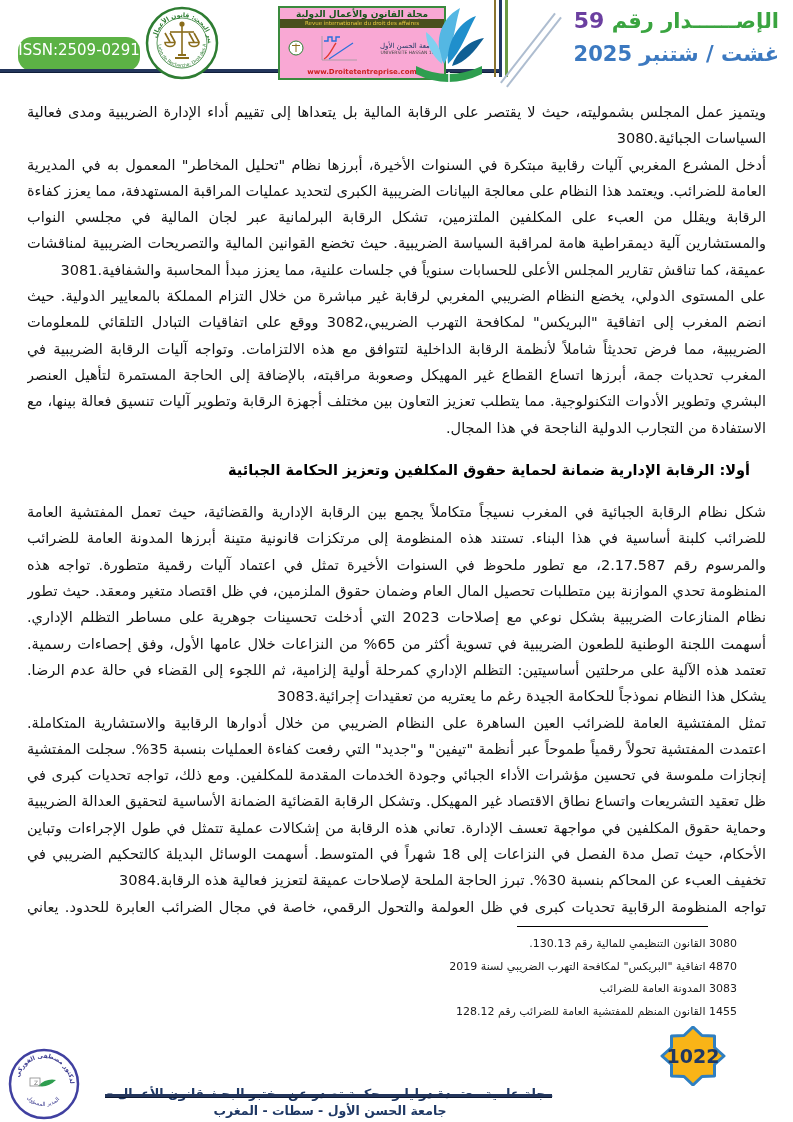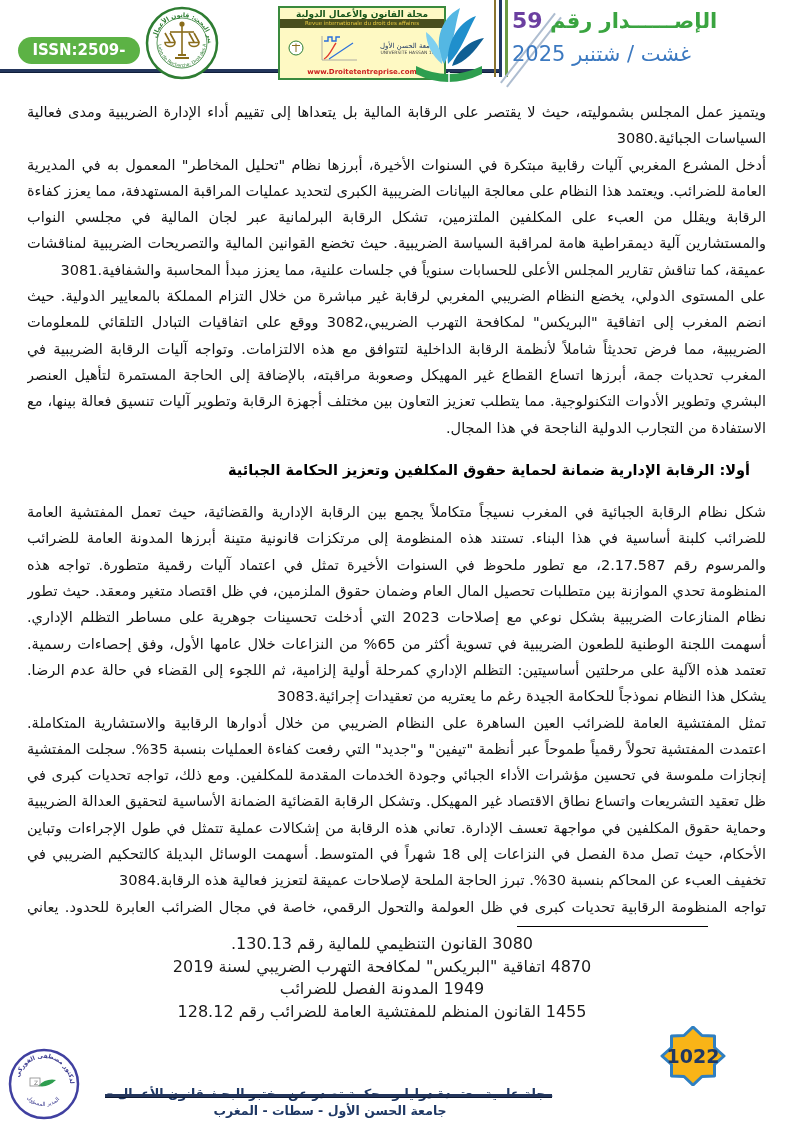--- a/index.html
+++ b/index.html
@@ -1,54 +1,54 @@
 <!DOCTYPE html>
 <html lang="ar"><head>
 <meta charset="utf-8">
 <style>
   html,body{margin:0;padding:0;background:#ffffff;}
   body{width:793px;height:1122px;font-family:"DejaVu Sans",sans-serif;}
   .page{position:relative;width:793px;height:1122px;background:#fff;overflow:hidden;}
 
   
-  .issn-badge{position:absolute;left:18px;top:37px;width:122px;height:27px;background:#5cb245;
-    border-radius:14px;color:#fff;font-weight:bold;font-size:15px;line-height:27px;text-align:center;}
+  .issn-badge{position:absolute;left:18px;top:37px;width:122px;height:34px;background:#5cb245;
+    border-radius:14px;color:#fff;font-weight:normal;font-size:15px;line-height:27px;text-align:center;}
   .header-rule{position:absolute;left:0;top:69px;width:499px;height:3px;background:#24365c;border-bottom:1px solid #101d3a;}
   .lab-seal{position:absolute;left:145px;top:6px;width:74px;height:74px;}
-  .journal-logo{position:absolute;left:278px;top:6px;width:168px;height:74px;border:2px solid #3a8a3d;background:#fef9c3;box-sizing:border-box;overflow:hidden;}
+  .journal-logo{position:absolute;left:278px;top:6px;width:168px;height:74px;border:2px solid #3a8a3d;background:#f9a8d4;box-sizing:border-box;overflow:hidden;}
   .jl-title{font-size:9px;font-weight:bold;color:#17551b;text-align:center;direction:rtl;padding-top:1px;}
   .jl-band{background:#4a4f1d;color:#e8c93f;font-size:5.5px;text-align:center;line-height:9px;height:9px;overflow:hidden;}
   .jl-row{display:flex;align-items:center;justify-content:space-around;height:40px;}
   .jl-univ{width:62px;text-align:right;direction:rtl;}
   .jl-univ .ar{font-size:7px;color:#1f3864;}
   .jl-univ .fr{font-size:4.5px;color:#444;}
   .jl-url{color:#cc2222;font-size:7px;font-weight:bold;text-align:center;}
   .bird-logo{position:absolute;left:408px;top:2px;width:82px;height:88px;}
   .vline{position:absolute;top:0;height:77px;}
   .vline.olive{left:494px;width:2px;background:#8a7430;}
   .vline.navy{left:499px;width:3px;background:#1f3864;}
   .vline.green{left:505px;width:3px;background:#6a9942;}
-  .issue-block{position:absolute;left:512px;top:8px;right:0;direction:rtl;text-align:left;padding-right:14px;}
+  .issue-block{position:absolute;left:512px;top:8px;right:0;direction:rtl;text-align:right;padding-right:14px;}
   .issue-line1{font-size:21px;font-weight:bold;color:#3aa440;letter-spacing:-0.5px;}
   .issue-line1 .num{color:#6b3fa0;font-size:22px;}
-  .issue-line2{font-size:21px;font-weight:normal;color:#3c79c0;margin-top:9px;}
+  .issue-line2{font-size:21px;font-weight:bold;color:#3c79c0;margin-top:9px;}
   .slash{position:absolute;width:1.5px;height:88px;background:#aebdd0;transform:rotate(38deg);}
   .slash.s1{left:527px;top:4px;}
   .slash.s2{left:533px;top:8px;}
 
   
   .content{position:absolute;left:27px;top:99px;width:739px;height:818px;direction:rtl;
     text-align:justify;font-size:14.5px;line-height:26.3px;color:#141414;overflow:hidden;}
   .content p{margin:0;}
   .content h2{margin:16px;font-size:14.5px;line-height:26.3px;font-weight:bold;color:#000;text-align:right;}
 
   
   .fn-sep{position:absolute;right:85px;top:926px;width:191px;height:0;border-top:1.6px solid #000;}
-  .footnotes{position:absolute;right:56px;left:27px;top:933px;direction:rtl;text-align:center;
-    font-size:16px;line-height:22.6px;color:#1a1a1a;}
+  .footnotes{position:absolute;right:56px;left:27px;top:933px;direction:rtl;text-align:right;
+    font-size:11px;line-height:22.6px;color:#1a1a1a;}
   .footnotes .fn-link{color:#111;text-decoration:underline;}
 
   
   .footer-stamp{position:absolute;left:8px;top:1048px;width:72px;height:72px;}
   .footer-text{position:absolute;left:95px;top:1047px;width:470px;text-align:center;direction:rtl;
     color:#1f3864;font-weight:bold;}
   .footer-l1{font-size:12.5px;line-height:17px;margin-top:38px;}
   .footer-l2{font-size:13px;line-height:17px;margin-top:7px;}
   .footer-rule{position:absolute;left:105px;top:1094px;width:447px;height:3px;background:#24365c;border-bottom:1px solid #0d1830;}
   .page-badge{position:absolute;left:660px;top:1026px;width:66px;height:60px;}
@@ -147,22 +147,22 @@
   <div class="footnotes">
     <div>
       <span>3080</span>
       <span>القانون التنظيمي للمالية رقم 130.13.</span>
     </div>
     <div>
       <span>4870</span>
       <span>اتفاقية "البريكس" لمكافحة التهرب الضريبي لسنة 2019</span>
     </div>
     <div>
-      <span>1949</span>
-      <span>المدونة الفصل للضرائب</span>
+      <span>3083</span>
+      <span>المدونة العامة للضرائب</span>
     </div>
     <div>
       <span>1455</span>
       <span>القانون المنظم للمفتشية العامة للضرائب رقم 128.12</span>
     </div>
   </div>
 
   <div>
     <svg class="footer-stamp" viewBox="0 0 72 72">
       <circle cx="36" cy="36" r="34" fill="#fff" stroke="#4040a0" stroke-width="2.5"></circle>

